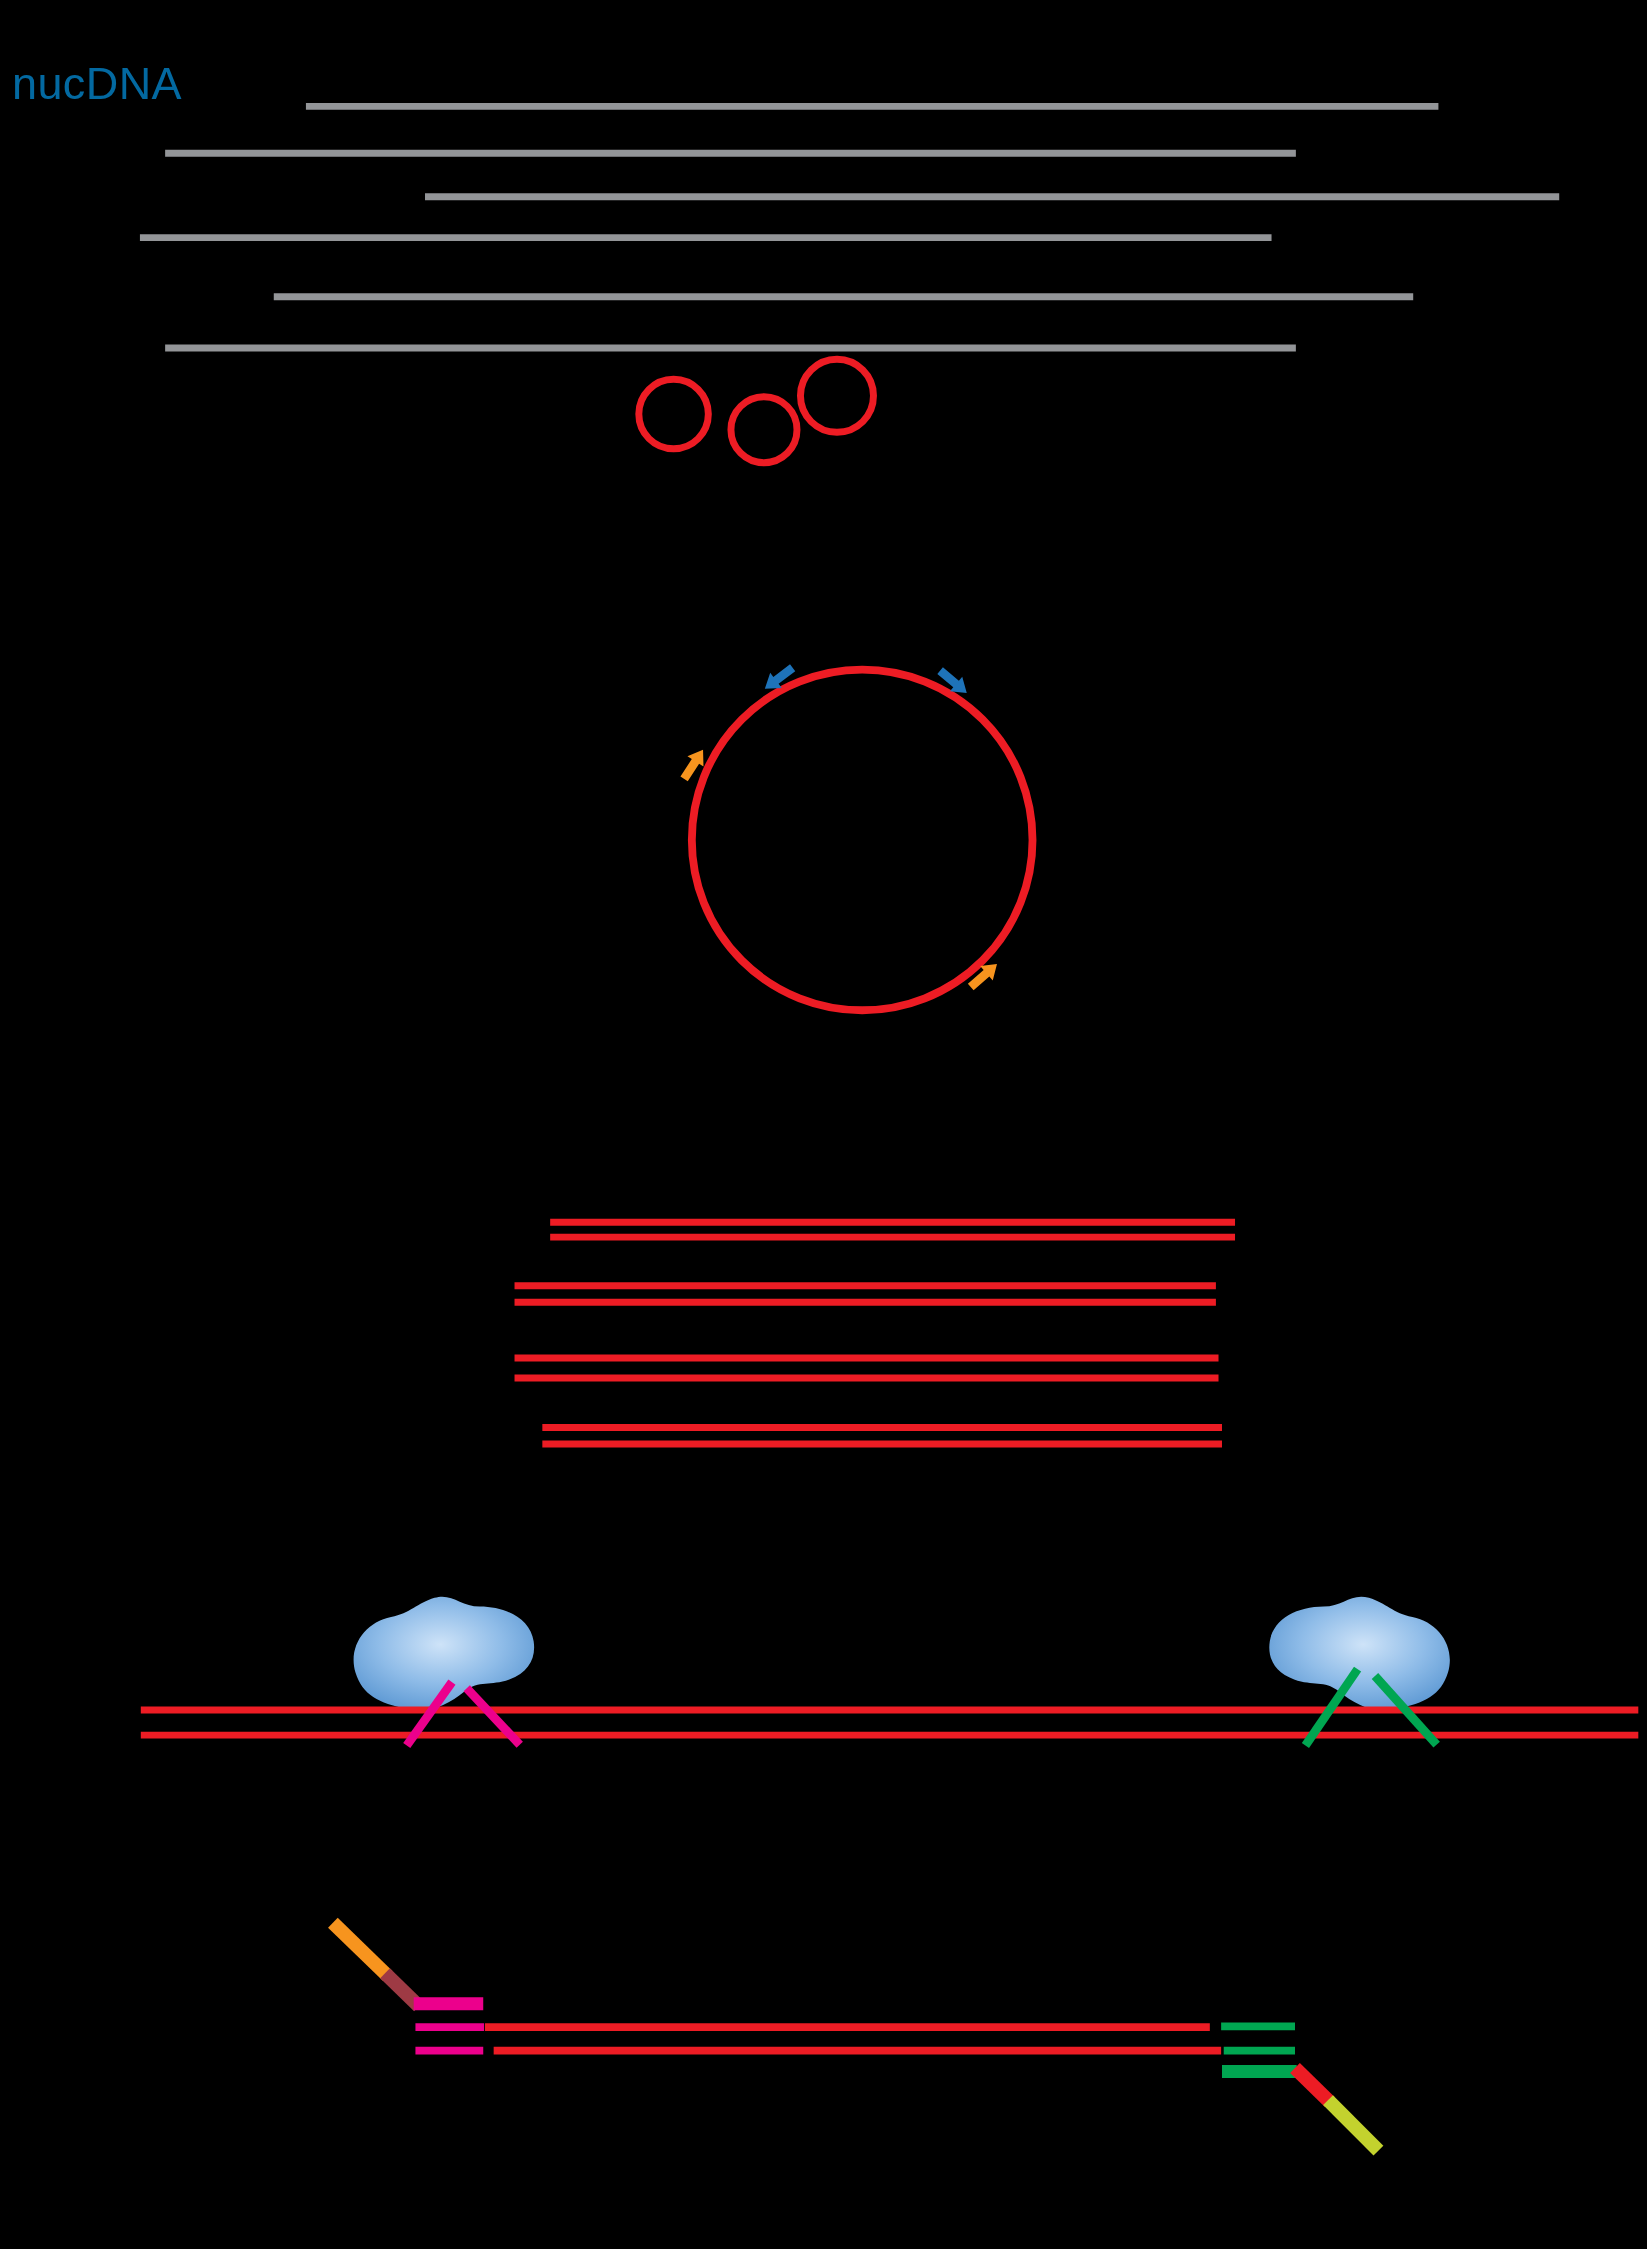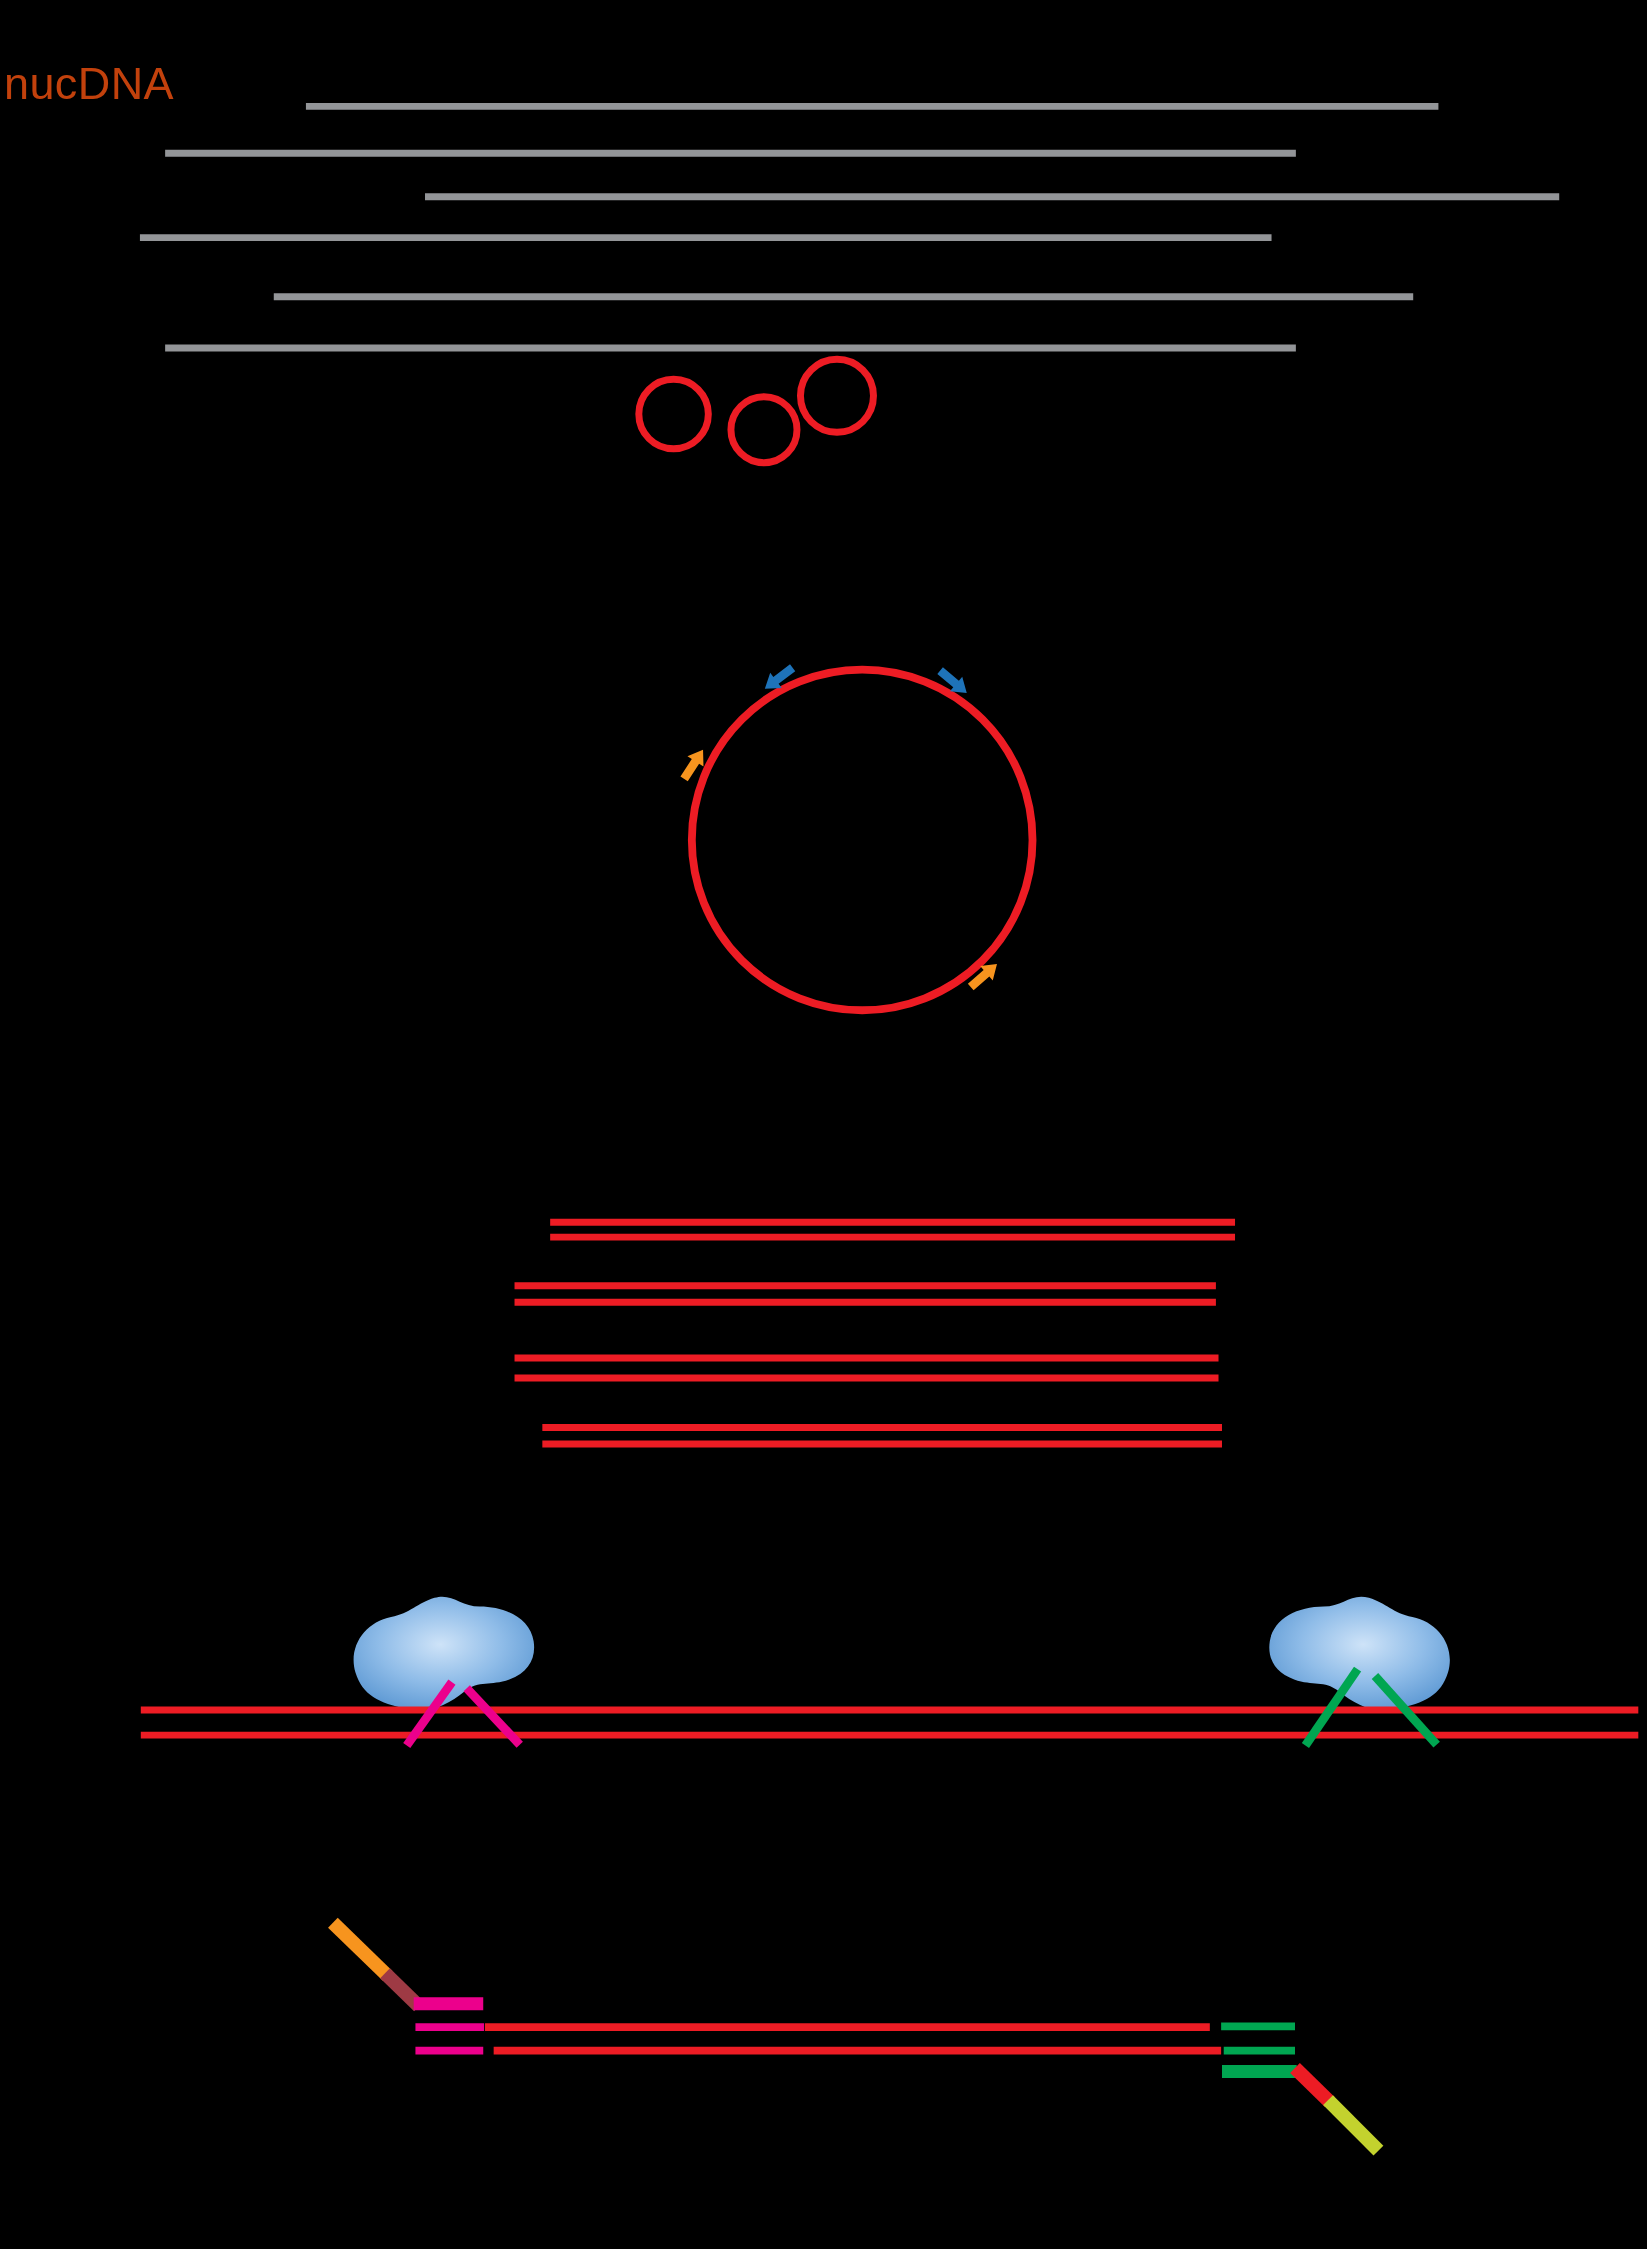--- a/index.html
+++ b/index.html
@@ -5,24 +5,24 @@
   html,body{margin:0;padding:0;background:#000;}
   .stage{
     position:relative;
     width:1647px;height:2250px;
     background:#000;
     overflow:hidden;
     font-family:"Liberation Sans",sans-serif;
   }
   .nuc-label{
     position:absolute;
-    left:4px;top:61px;
+    left:12px;top:61px;
     font-size:45px;
     font-weight:400;
-    color:#c2410c;
+    color:#0369a1;
     line-height:1;
     letter-spacing:0.4px;
     user-select:none;
   }
   svg.diagram{position:absolute;left:0;top:0;}
 </style>
 </head>
 <body>
 
 <div class="stage">

